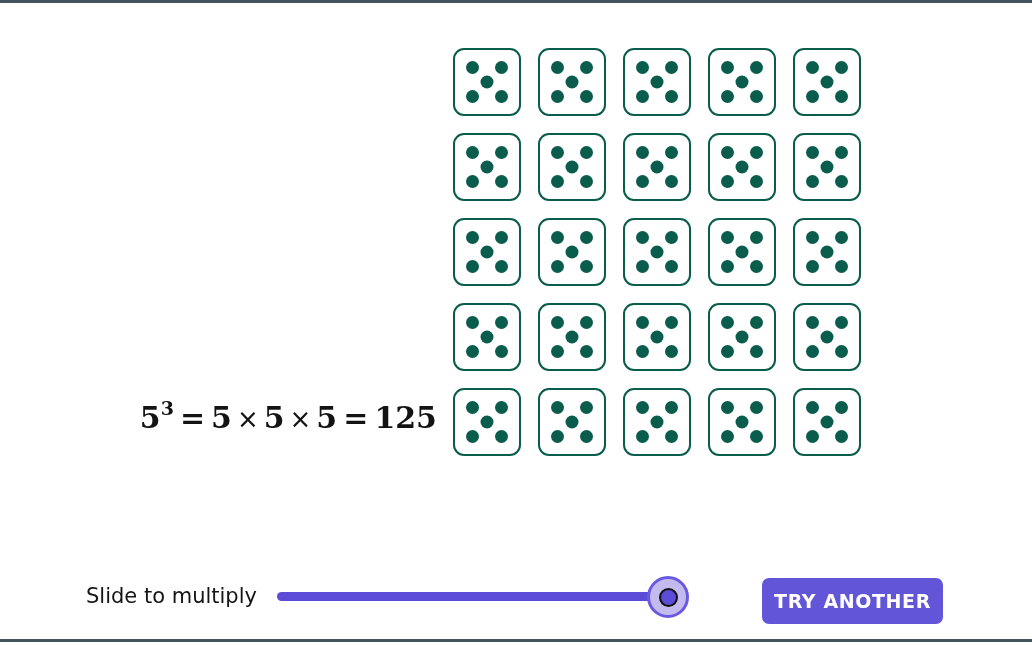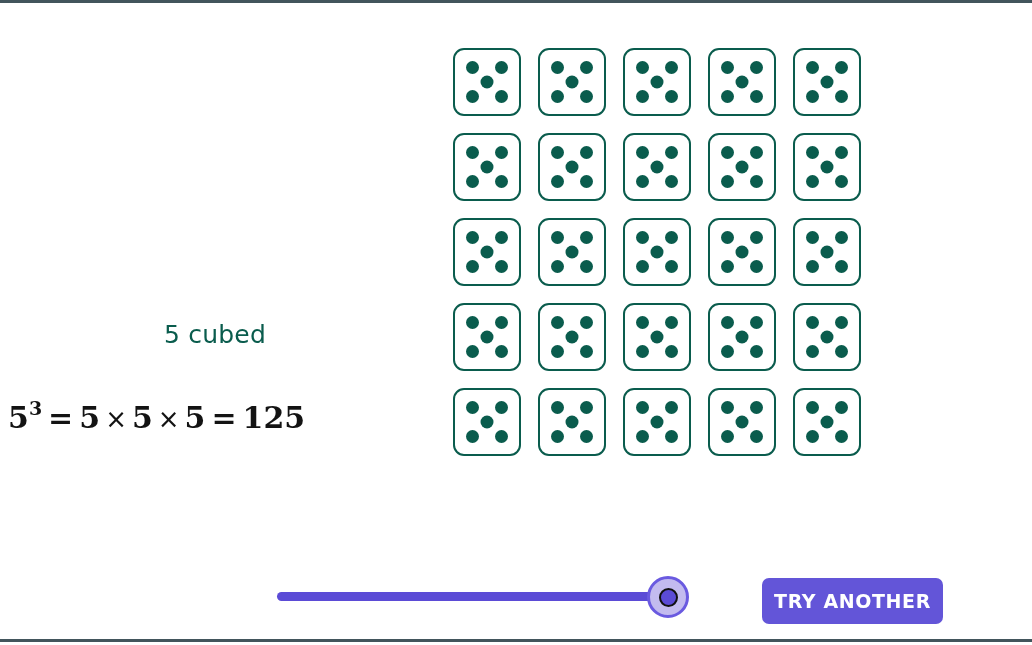--- a/index.html
+++ b/index.html
@@ -44,29 +44,30 @@
     font-family: "DejaVu Sans", sans-serif;
     font-size: 25px;
     font-weight: 400;
     color: #0a5c4d;
     letter-spacing: 0.2px;
     white-space: nowrap;
   }
 
   #equation {
     position: absolute;
-    left: 8px;
+    left: 0;
     top: 400px;
     width: 430px;
-    text-align: left;
+    text-align: right;
     font-family: "DejaVu Serif", serif;
     font-size: 30px;
     font-weight: 700;
     color: #131313;
     white-space: nowrap;
+    padding-left: 7px;
   }
   #equation .base { font-family: "DejaVu Serif", serif; }
   #equation .exp {
     font-size: 19px;
     vertical-align: super;
     line-height: 0;
     position: relative;
     top: -2px;
   }
   #equation .op {
@@ -187,21 +188,20 @@
     padding: 12px;
   }
 </style>
 </head>
 <body>
 
 <div id="stage">
 
   <div class="edge-rule top"></div>
 
-  <div id="label-cubed">5 cubed</div>
 
   <div id="equation">
     <span class="base">5</span><span class="exp">3</span><span class="eq">=</span><span>5</span><span class="op">×</span><span>5</span><span class="op">×</span><span>5</span><span class="eq">=</span><span>125</span>
   </div>
 
   <div id="dice-grid">
       <div class="die">
         <span class="pip tl"></span>
         <span class="pip tr"></span>
         <span class="pip c"></span>
@@ -371,20 +371,21 @@
       </div>
       <div class="die">
         <span class="pip tl"></span>
         <span class="pip tr"></span>
         <span class="pip c"></span>
         <span class="pip bl"></span>
         <span class="pip br"></span>
       </div>
     </div>
 
+  <div id="slider-label">Slide to multiply</div>
 
   <div id="slider">
     <div id="slider-track"></div>
     <div id="slider-thumb" style="left: 370px;"></div>
   </div>
 
   <button id="try-another">TRY ANOTHER</button>
 
   <div class="edge-rule bottom"></div>
 

